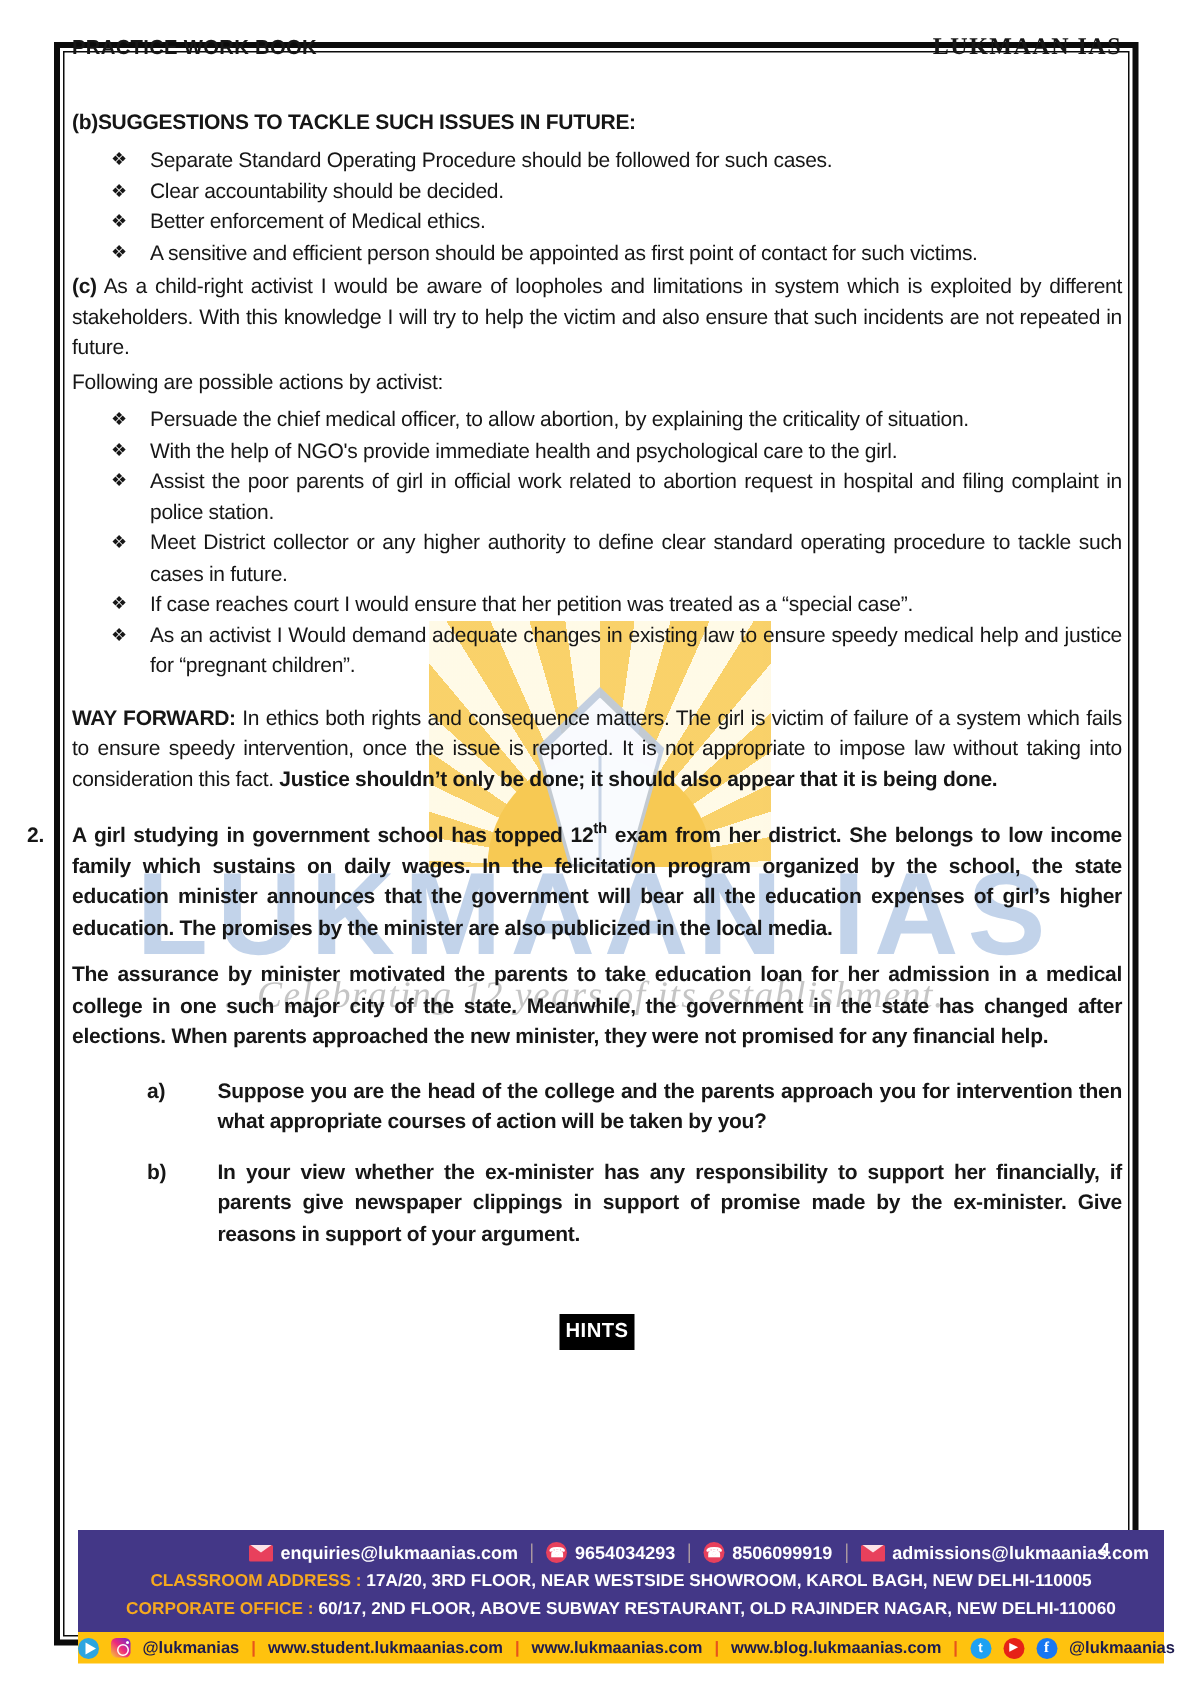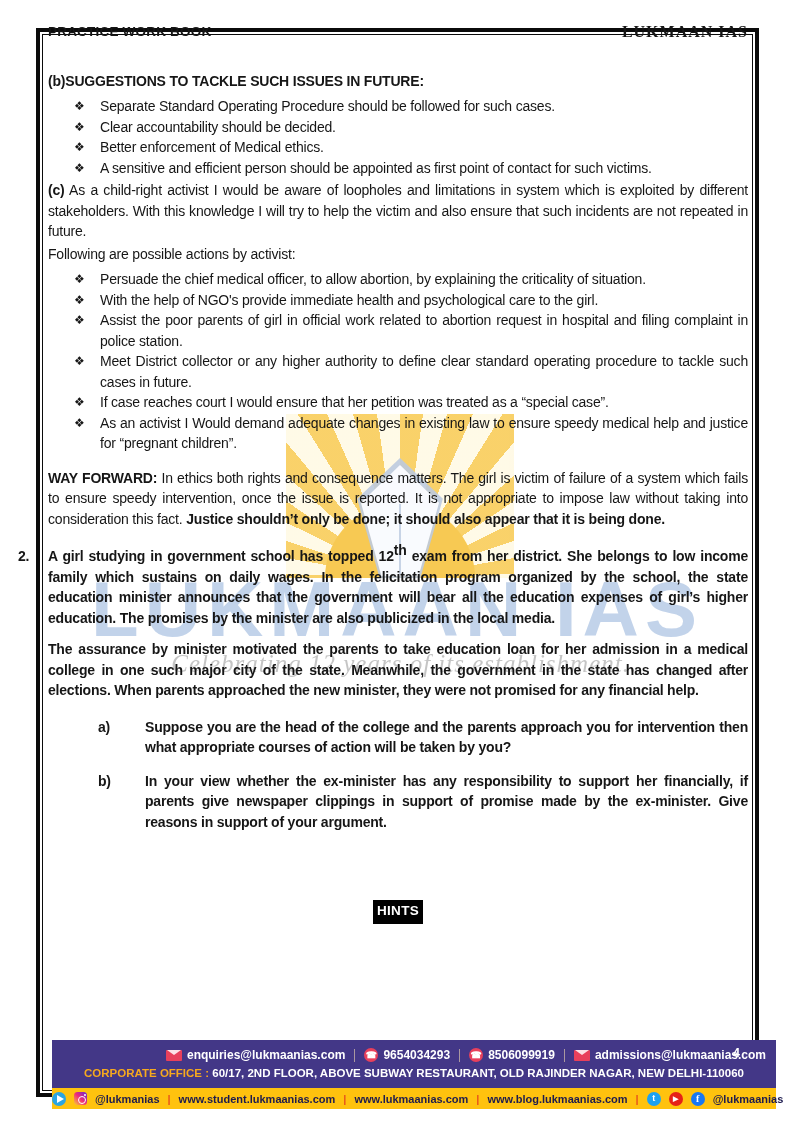--- a/index.html
+++ b/index.html
@@ -46,26 +46,26 @@
 
   .para { margin-top:2px; text-align:justify; }
   .gap-sm { margin-top:14px; }
   b, .bold { font-weight:bold; }
 
   .question { display:flex; margin-top:17px; font-weight:bold; }
   .qnum { width:30px; margin-left:-30px; flex:none; }
   .qbody { flex:1; }
   .qbody p { text-align:justify; }
   .qbody p + p { margin-top:11px; }
-  sup { font-size:14px; vertical-align:super; line-height:0; }
+  sup { font-size:10px; vertical-align:super; line-height:0; }
 
   .subq { position:relative; padding-left:97px; text-align:justify; font-weight:bold; margin-top:13px; }
   .subq-label { position:absolute; left:50px; }
 
-  .hints-row { margin-top:68px; text-align:center; }
+  .hints-row { margin-top:44px; text-align:center; }
   .hints-chip { display:inline-block; background:#000; color:#fff; font-weight:bold;
     font-size:13.5px; padding:1px 4px 2px; letter-spacing:.3px; }
   .quote { margin-top:15px; font-weight:bold; }
 
   
   .footer { position:absolute; left:52px; right:18px; bottom:14px; z-index:3; }
   .bar-purple { background:#433787; color:#fff; padding:5px 10px 4px; }
   .frow1 { position:relative; display:flex; align-items:center; justify-content:flex-end;
     gap:9px; font-size:12px; font-weight:bold; height:20px; }
   .fsep { width:1px; height:13px; background:rgba(255,233,180,.55); }
@@ -182,20 +182,23 @@
           <span class="circ red-c">☎</span>
           <span>8506099919</span>
         </span>
         <span class="fsep"></span>
         <span class="cgroup">
           <span class="env-icon"></span>
           <span>admissions@lukmaanias.com</span>
         </span>
         <span class="pgnum">4</span>
       </div>
+      <div class="frow2">
+        <span class="gold-label">CLASSROOM ADDRESS :</span><span> 17A/20, 3RD FLOOR, NEAR WESTSIDE SHOWROOM, KAROL BAGH, NEW DELHI-110005</span>
+      </div>
       <div class="frow3">
         <span class="gold-label">CORPORATE OFFICE :</span><span> 60/17, 2ND FLOOR, ABOVE SUBWAY RESTAURANT, OLD RAJINDER NAGAR, NEW DELHI-110060</span>
       </div>
     </div>
     <div class="bar-gold">
       <span class="circ tg-c">
           <span class="tg-plane"></span>
         </span>
       <span class="ig-c"></span>
       <span>@lukmanias</span>

